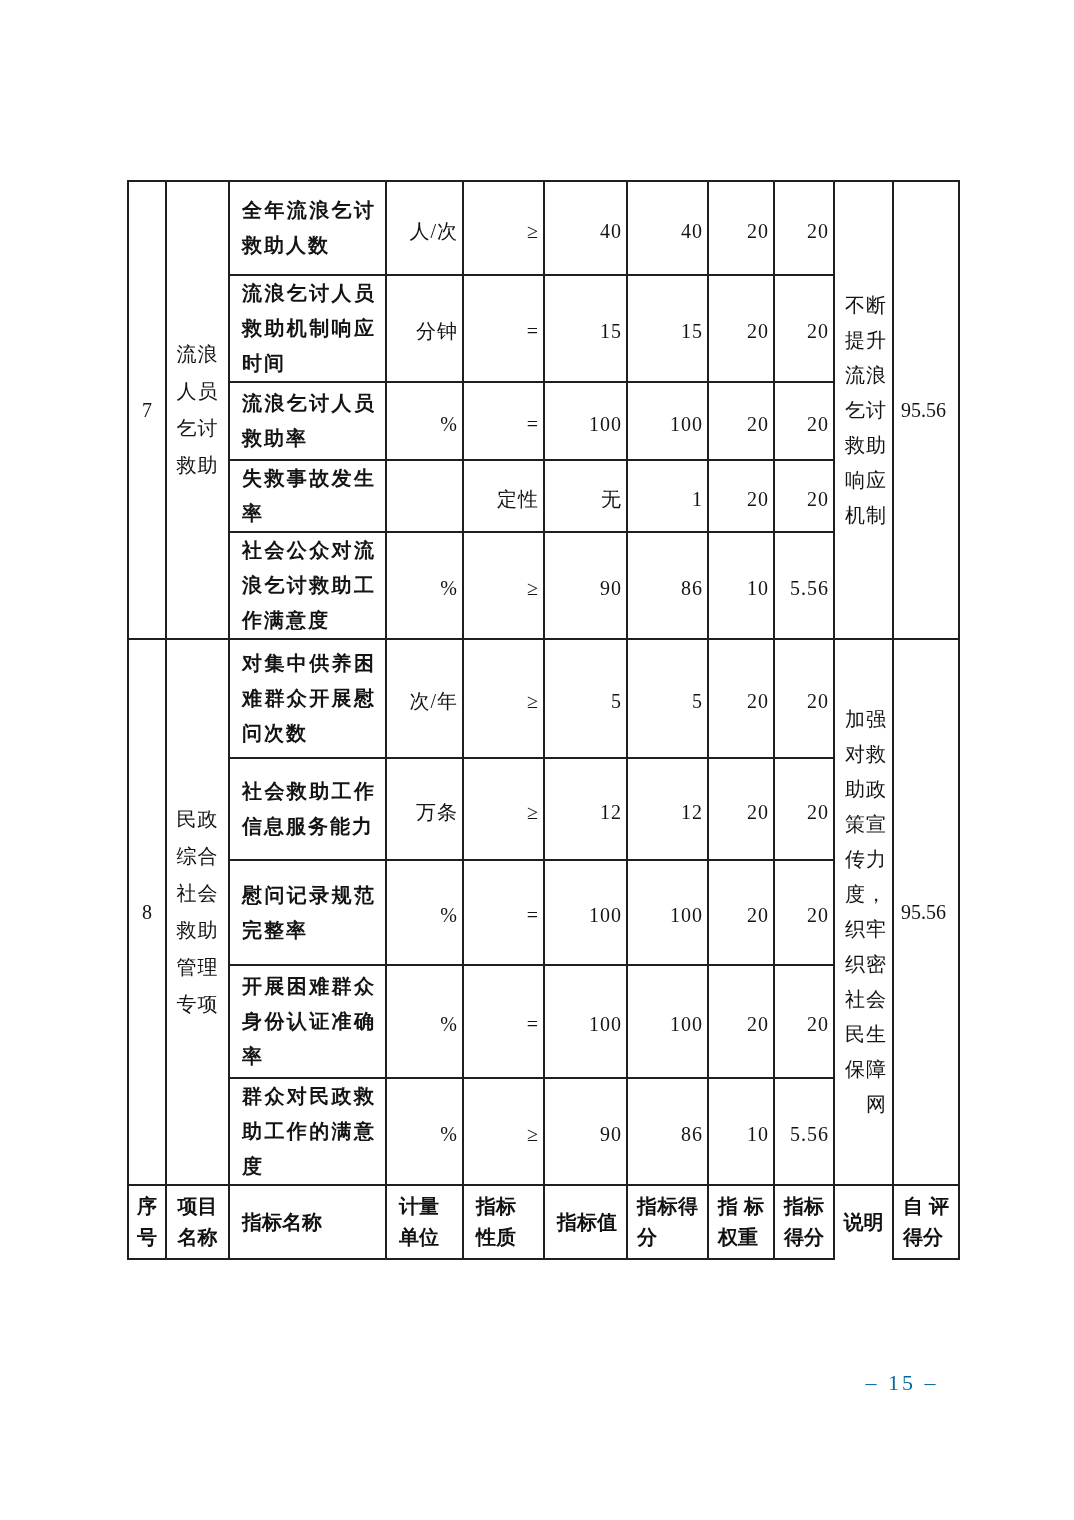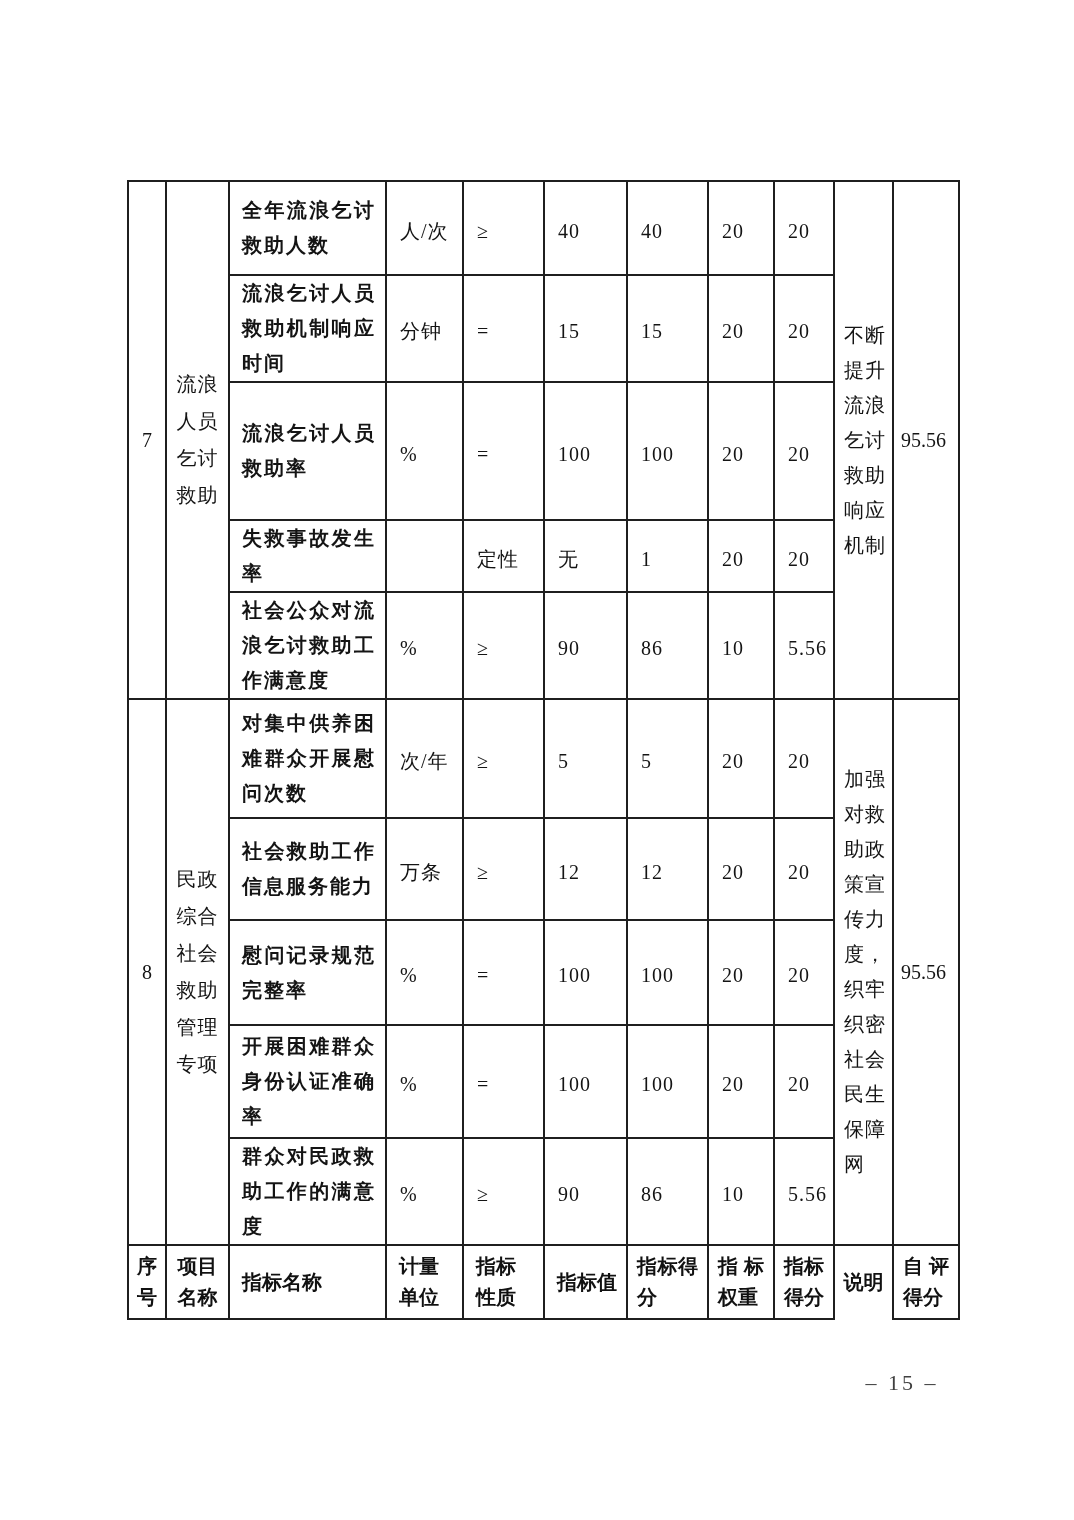--- a/index.html
+++ b/index.html
@@ -13,35 +13,35 @@
     border-collapse:collapse;table-layout:fixed;
   }
   td,th{
     border:2px solid #1f1f1f;vertical-align:middle;
     font-size:20px;font-weight:normal;overflow:hidden;
   }
   
   td.seq{text-align:center;padding:0;}
   td.proj{text-align:center;padding:0 9px;line-height:37px;letter-spacing:1px;}
   td.ind{text-align:justify;padding:0 9px 0 12px;line-height:35px;letter-spacing:2px;font-weight:bold;}
-  td.unit,td.nat,td.val{text-align:left;padding:6px 4px 0 13px;letter-spacing:1px;}
-  td.note{text-align:left;padding:0 5px 0 9px;line-height:35px;letter-spacing:1px;}
+  td.unit,td.nat,td.val{text-align:right;padding:6px 4px 0 13px;letter-spacing:1px;}
+  td.note{text-align:right;padding:0 5px 0 9px;line-height:35px;letter-spacing:1px;}
   td.selfscore{text-align:left;padding:0 18px 0 7px;white-space:nowrap;}
   
   tr.hdr th{
     font-family:"Liberation Sans","DejaVu Sans",sans-serif;
     font-weight:700;font-size:20px;line-height:31px;color:#111;
   }
   th.h-center{text-align:center;padding:0 5px;}
   th.h-left{text-align:left;padding:0 8px 0 12px;}
   th.h-just{text-align:justify;padding:0 9px;}
   th.no-bb{border-bottom:none;}
   .page-num{
     position:absolute;left:846px;top:1370px;width:112px;
-    text-align:center;font-size:22px;letter-spacing:3px;color:#404040;
+    text-align:center;font-size:22px;letter-spacing:3px;color:#0369a1;
     font-family:"Liberation Serif","DejaVu Serif",serif;
   }
 </style>
 </head>
 <body>
 
 <div class="page">
   <table class="perf">
     <colgroup>
       <col style="width:38px">
@@ -73,21 +73,21 @@
       </tr>
       <tr style="height:101px">
         <td class="ind">流浪乞讨人员救助机制响应时间</td>
         <td class="unit">分钟</td>
         <td class="nat">=</td>
         <td class="val">15</td>
         <td class="val">15</td>
         <td class="val">20</td>
         <td class="val">20</td>
       </tr>
-      <tr style="height:138px">
+      <tr style="height:78px">
         <td class="ind">流浪乞讨人员救助率</td>
         <td class="unit">%</td>
         <td class="nat">=</td>
         <td class="val">100</td>
         <td class="val">100</td>
         <td class="val">20</td>
         <td class="val">20</td>
       </tr>
       <tr style="height:64px">
         <td class="ind">失救事故发生率</td>

